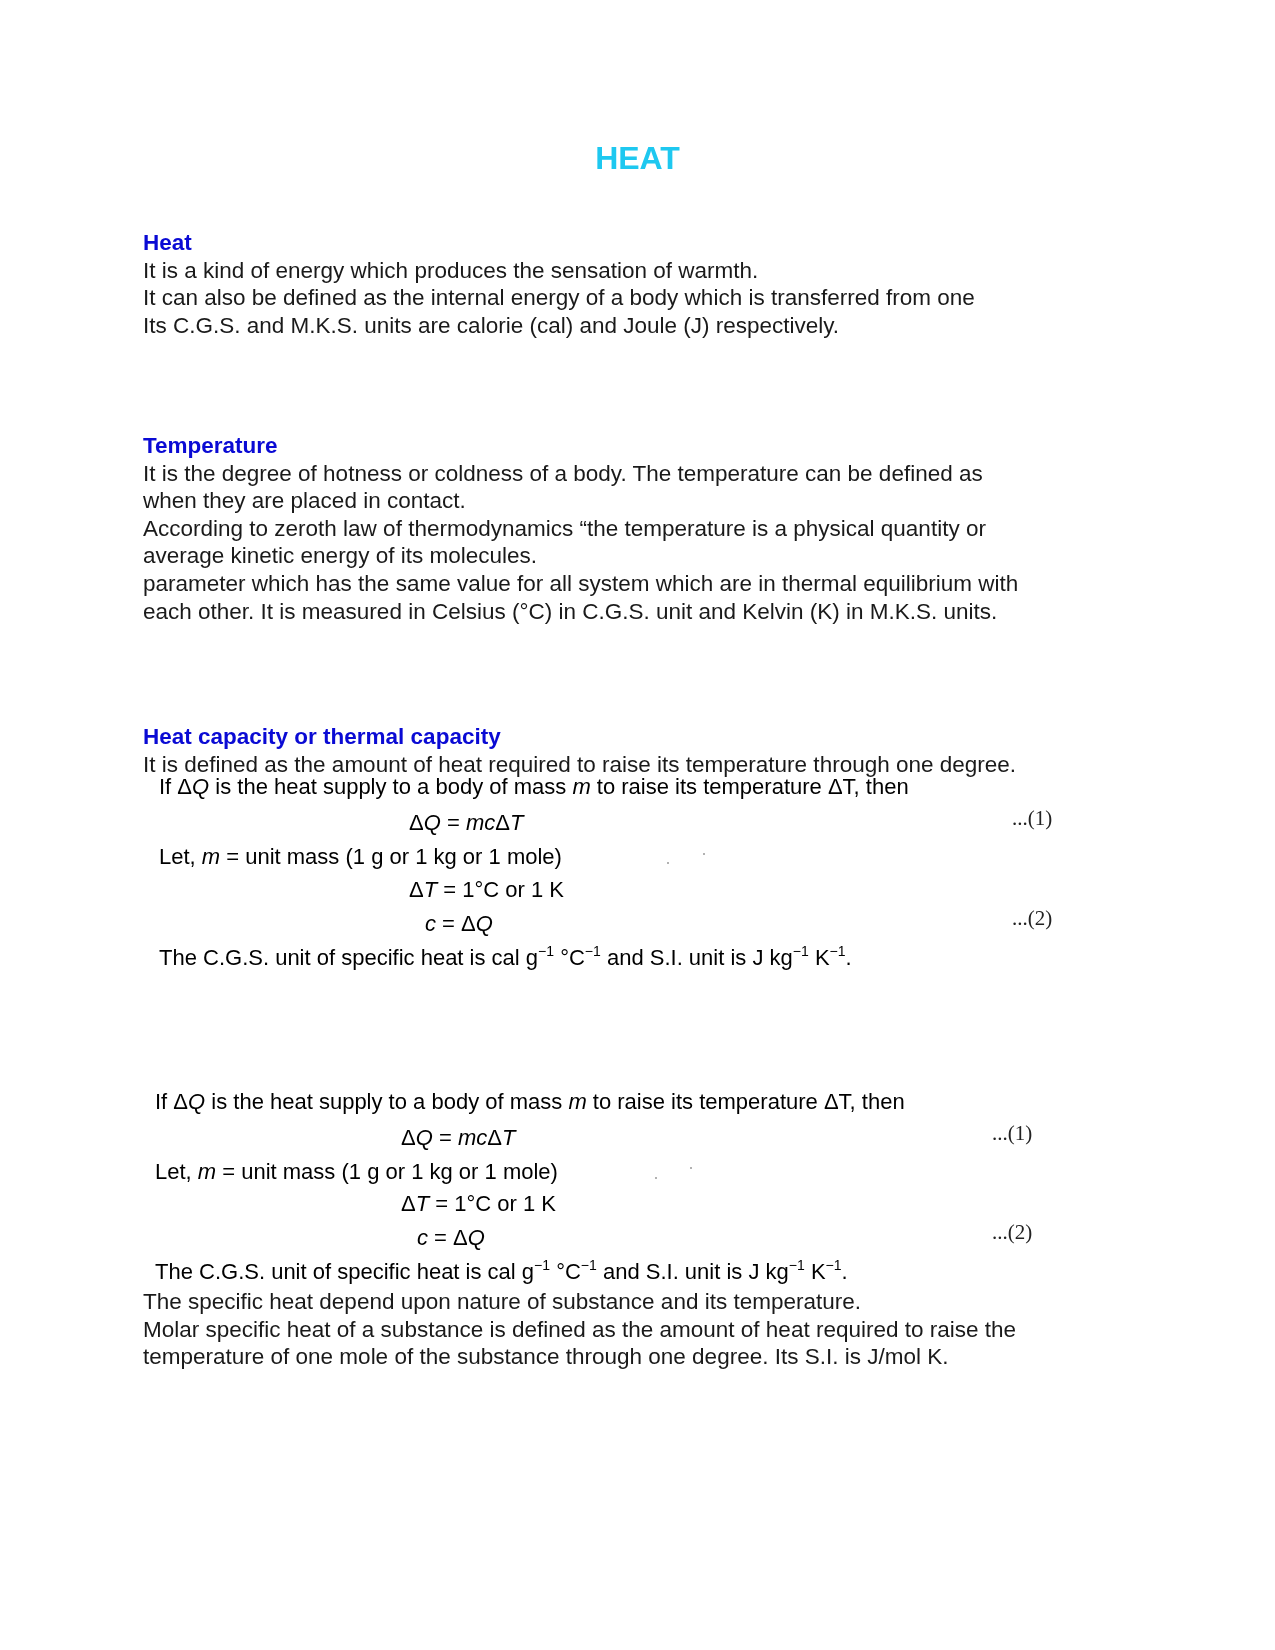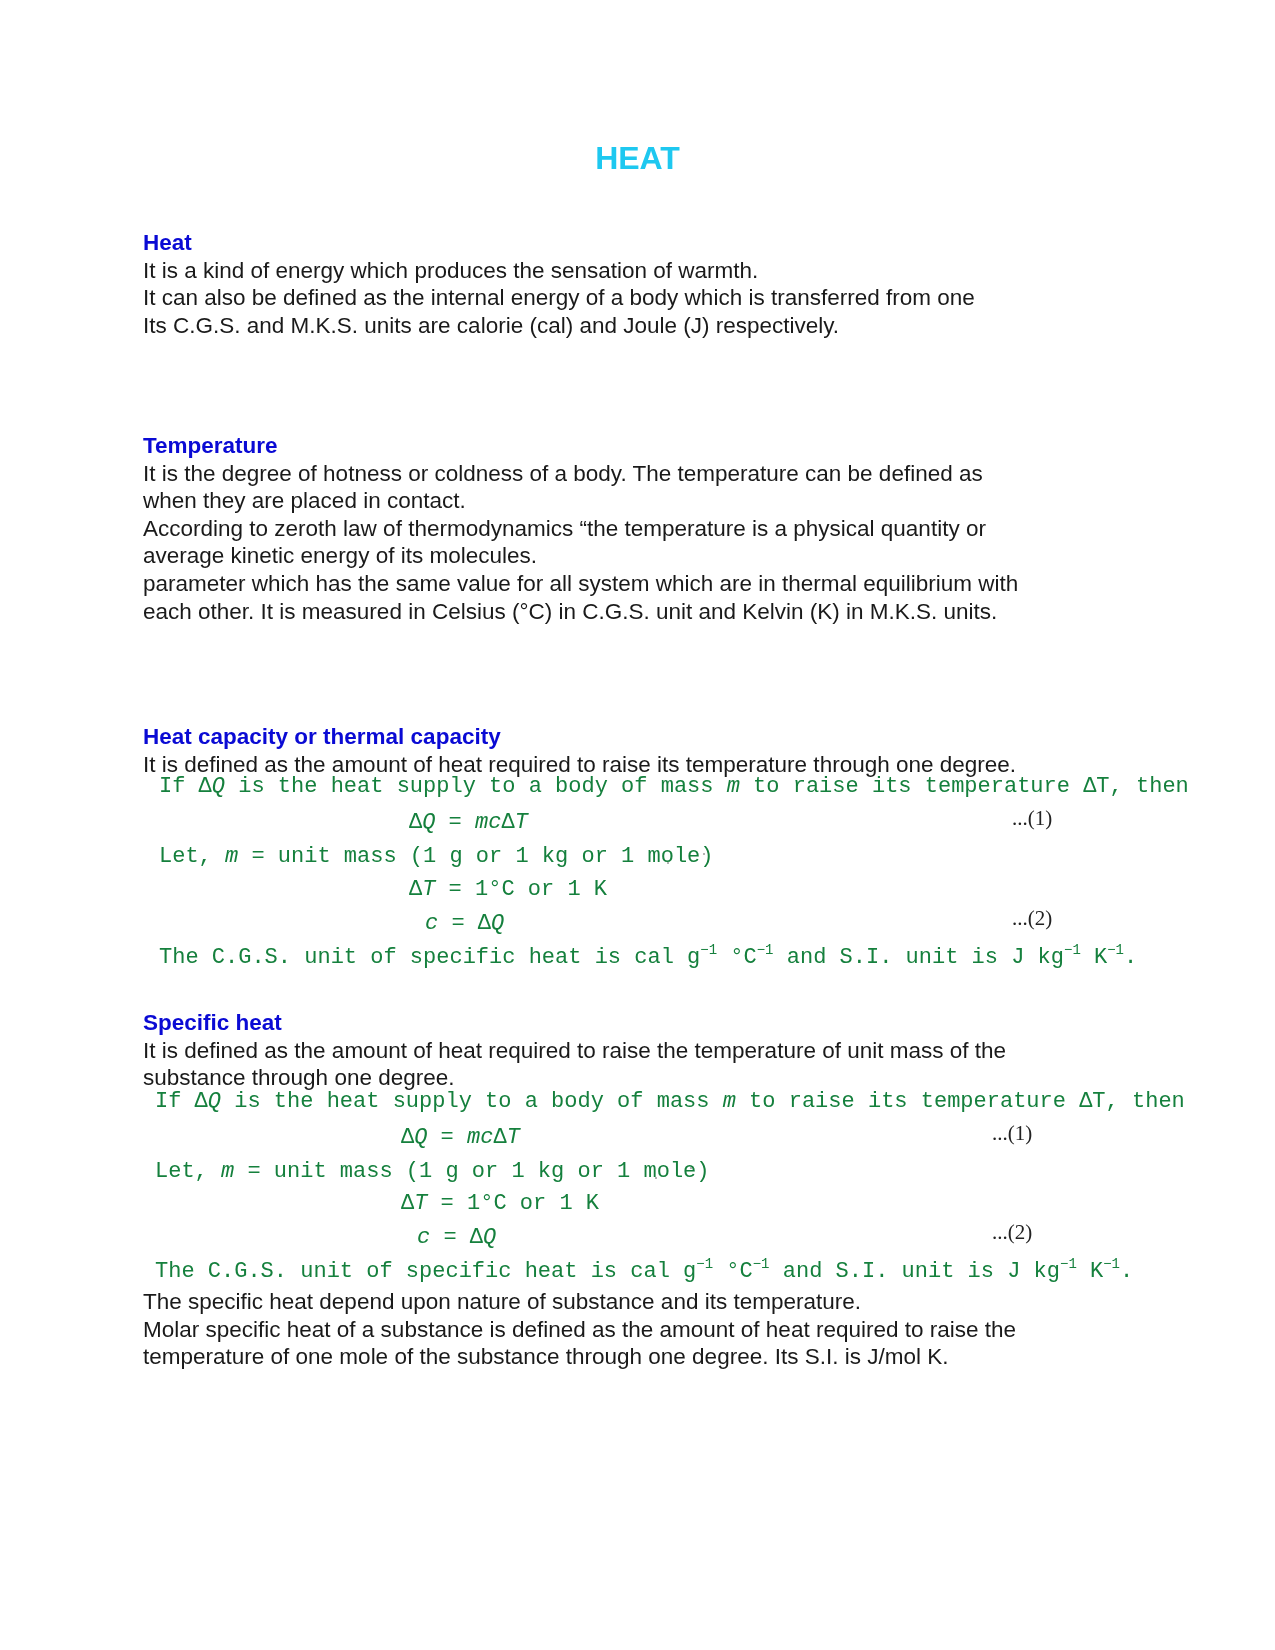--- a/index.html
+++ b/index.html
@@ -10,21 +10,21 @@
     font-family: "Liberation Sans", sans-serif; font-weight: bold; font-size: 32px;
     color: #1ec8f0; margin: 0; line-height: 1;
   }
   .sans {
     font-family: "Liberation Sans", sans-serif; font-size: 22.5px; line-height: 27.6px;
     color: #1a1a1a; position: absolute; left: 143px; width: 940px;
   }
   .heading { font-weight: bold; color: #0a0ad4; display: block; }
   .p { display: block; white-space: nowrap; }
   .serif {
-    font-family: Liberation Mono, monospace; font-size: 22px; color: #15803d;
+    font-family: Liberation Sans, sans-serif; font-size: 22px; color: #000000;
     position: absolute; white-space: nowrap; line-height: 1;
   }
   .serif i { font-style: italic; }
   .serif sup { font-size: 14px; vertical-align: 9px; line-height: 0; }
   .eqno { font-family: "Liberation Serif", serif; font-size: 21px; color: #222; position: absolute; white-space: nowrap; line-height: 1; }
   .speck { position: absolute; width: 2px; height: 2px; background: #999; border-radius: 1px; }
 </style>
 </head>
 <body>
 
@@ -72,25 +72,20 @@
       <i>c</i><span> = Δ</span><i>Q</i>
     </div>
     <div class="eqno" style="left:1012px; top:908px;">...(2)</div>
     <div class="serif" style="left:159px; top:947px;">
       <span>The C.G.S. unit of specific heat is cal g</span><sup>−1</sup><span> °C</span><sup>−1</sup><span> and S.I. unit is J kg</span><sup>−1</sup><span> K</span><sup>−1</sup><span>.</span>
     </div>
     <div class="speck" style="left:667px; top:862px;"></div>
     <div class="speck" style="left:703px; top:853px;"></div>
   </div>
 
-  <div class="sans" style="top:1009px;">
-    <span class="heading">Specific heat</span>
-    <span class="p">It is defined as the amount of heat required to raise the temperature of unit mass of the</span>
-    <span class="p">substance through one degree.</span>
-  </div>
 
   <div>
     <div class="serif" style="left:155px; top:1091px;">
       <span>If Δ</span><i>Q</i><span> is the heat supply to a body of mass </span><i>m</i><span> to raise its temperature ΔT, then</span>
     </div>
     <div class="serif" style="left:401px; top:1127px;">
       <span>Δ</span><i>Q</i><span> = </span><i>mc</i><span>Δ</span><i>T</i>
     </div>
     <div class="eqno" style="left:992px; top:1123px;">...(1)</div>
     <div class="serif" style="left:155px; top:1161px;">

